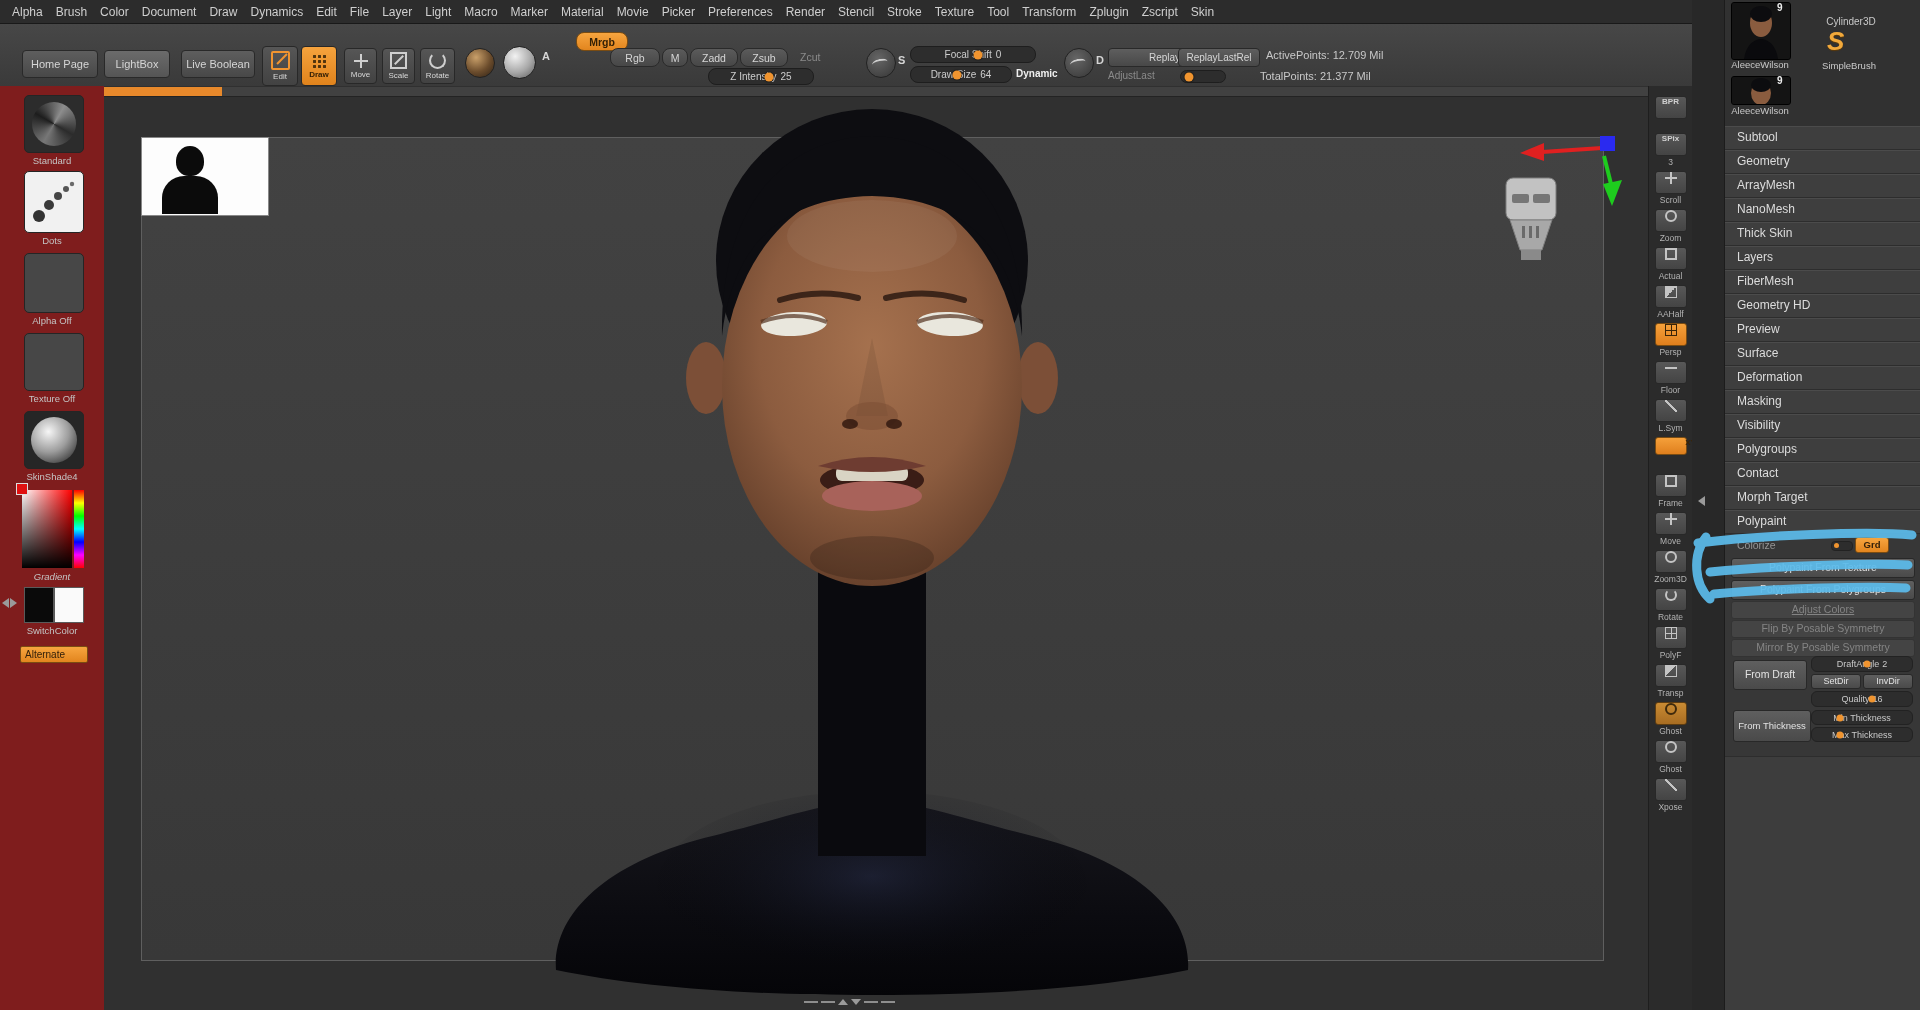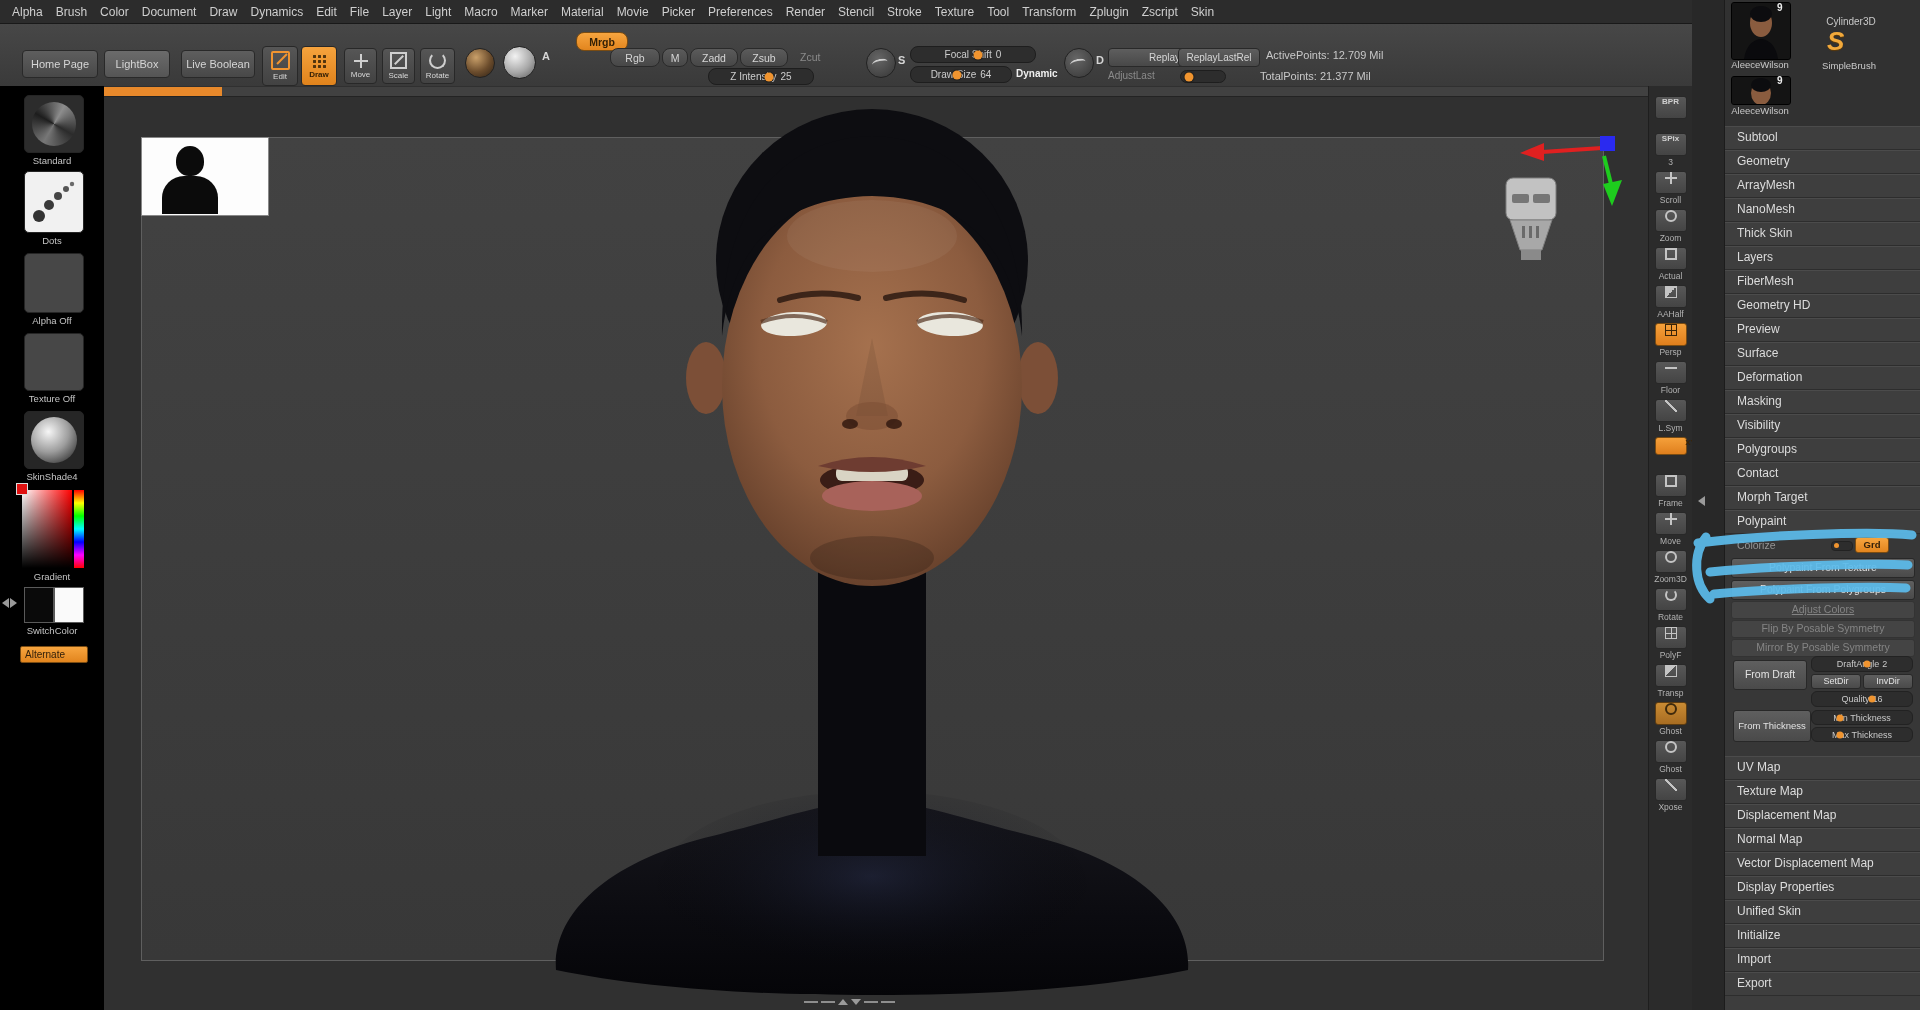--- a/index.html
+++ b/index.html
@@ -42,21 +42,21 @@
   .i-edit::after{content:"";position:absolute;left:2px;top:5px;width:14px;height:2px;background:#f09430;transform:rotate(-45deg);}
   .i-draw{width:14px;height:14px;background:radial-gradient(circle,#50340e 1.4px,transparent 1.6px);background-size:5px 5px;}
   .i-move{width:14px;height:14px;position:relative;}
   .i-move::before{content:"";position:absolute;left:6px;top:0;width:2px;height:14px;background:#cfcfcf;}
   .i-move::after{content:"";position:absolute;top:6px;left:0;height:2px;width:14px;background:#cfcfcf;}
   .i-scale{width:13px;height:13px;border:2px solid #cfcfcf;position:relative;}
   .i-scale::after{content:"";position:absolute;left:1px;top:5px;width:12px;height:2px;background:#cfcfcf;transform:rotate(-45deg);}
   .i-rotate{width:13px;height:13px;border:2px solid #cfcfcf;border-radius:50%;border-top-color:transparent;}
 
   
-  #leftshelf{position:absolute;left:0;top:86px;width:104px;height:924px;background:#000000;border-right:1px solid #272727;}
+  #leftshelf{position:absolute;left:0;top:86px;width:104px;height:924px;background:#7f1d1d;border-right:1px solid #272727;}
   .shelf-label{position:absolute;left:2px;width:100px;text-align:center;font-size:9.5px;color:#c4c4c4;}
   .thumb{position:absolute;border-radius:5px;border:1px solid #252525;box-sizing:border-box;}
 
   
   #canvas{position:absolute;left:104px;top:86px;width:1544px;height:924px;background:#303030;overflow:hidden;}
   #sizetrack{position:absolute;left:0;top:1px;width:1544px;height:9px;background:#414141;border-bottom:1px solid #232323;}
   #sizefill{position:absolute;left:0;top:1px;width:118px;height:9px;background:#e8892b;}
   #document{position:absolute;left:37px;top:51px;width:1463px;height:824px;background:linear-gradient(#424242,#383838);
     border:1px solid #5f5f5f;box-sizing:border-box;}
   #alphabox{position:absolute;left:37px;top:51px;width:126px;height:77px;background:#fdfdfd;border:1px solid #888;}
@@ -255,21 +255,21 @@
     <div class="thumb" style="left:24px;top:325px;width:60px;height:58px;background:#262626;">
       <div style="width:46px;height:46px;margin:5px auto;border-radius:50%;background:radial-gradient(circle at 38% 32%,#f6f6f6,#9d9d9d 48%,#4e4e4e 78%,#333);"></div>
     </div>
     <div class="shelf-label" style="top:385px;">SkinShade4</div>
 
     <div style="position:absolute;left:22px;top:404px;width:62px;height:78px;">
       <div style="position:absolute;left:0;top:0;width:50px;height:78px;background:linear-gradient(to top,#000,rgba(0,0,0,0)),linear-gradient(to right,#fff,#f00);"></div>
       <div style="position:absolute;left:52px;top:0;width:10px;height:78px;background:linear-gradient(#f00,#ff0,#0f0,#0ff,#00f,#f0f,#f00);"></div>
       <div style="position:absolute;left:-6px;top:-7px;width:10px;height:10px;background:#e01010;border:1px solid #ddd;"></div>
     </div>
-    <div class="shelf-label" style="top:485px;">Gradient</div>
+    <div class="shelf-label" style="top:485px;font-style:italic;">Gradient</div>
 
     <div style="position:absolute;left:24px;top:501px;width:30px;height:36px;background:#0a0a0a;border:1px solid #5a5a5a;box-sizing:border-box;"></div>
     <div style="position:absolute;left:54px;top:501px;width:30px;height:36px;background:#fafafa;border:1px solid #5a5a5a;box-sizing:border-box;"></div>
     <div class="shelf-label" style="top:539px;">SwitchColor</div>
 
     <div style="position:absolute;left:20px;top:560px;width:68px;height:17px;background:linear-gradient(#f7a53f,#e2851e);border:1px solid #7a4c12;border-radius:2px;color:#33200a;font-size:10px;line-height:16px;padding-left:4px;box-sizing:border-box;">Alternate</div>
   </div>
 
   <div style="position:absolute;left:2px;top:598px;display:flex;gap:1px;">
     <div class="tri-left"></div>
@@ -555,32 +555,20 @@
       <div class="pslider" style="left:86px;top:176px;width:100px;height:13px;">
         <span>Min Thickness</span>
         <span style="position:absolute;left:28%;top:50%;width:7px;height:7px;border-radius:50%;background:#f0942f;transform:translate(-50%,-50%);"></span>
       </div>
       <div class="pslider" style="left:86px;top:193px;width:100px;height:13px;">
         <span>Max Thickness</span>
         <span style="position:absolute;left:28%;top:50%;width:7px;height:7px;border-radius:50%;background:#f0942f;transform:translate(-50%,-50%);"></span>
       </div>
     </div>
 
-    <div style="position:absolute;left:0;top:756px;width:196px;">
-      <div class="prow">UV Map</div>
-      <div class="prow">Texture Map</div>
-      <div class="prow">Displacement Map</div>
-      <div class="prow">Normal Map</div>
-      <div class="prow">Vector Displacement Map</div>
-      <div class="prow">Display Properties</div>
-      <div class="prow">Unified Skin</div>
-      <div class="prow">Initialize</div>
-      <div class="prow">Import</div>
-      <div class="prow">Export</div>
-    </div>
   </div>
 
   <svg id="marker" width="240" height="110" viewBox="0 0 240 110">
     <g fill="none" stroke="#5cbcec" stroke-width="9" stroke-linecap="round" opacity="0.92">
       <path d="M18 28 C80 20 190 16 232 20"></path>
       <path d="M30 57 C90 51 190 48 228 50"></path>
       <path d="M34 79 C100 73 190 71 226 73"></path>
       <path d="M26 22 C12 40 14 70 30 84"></path>
     </g>
   </svg>

